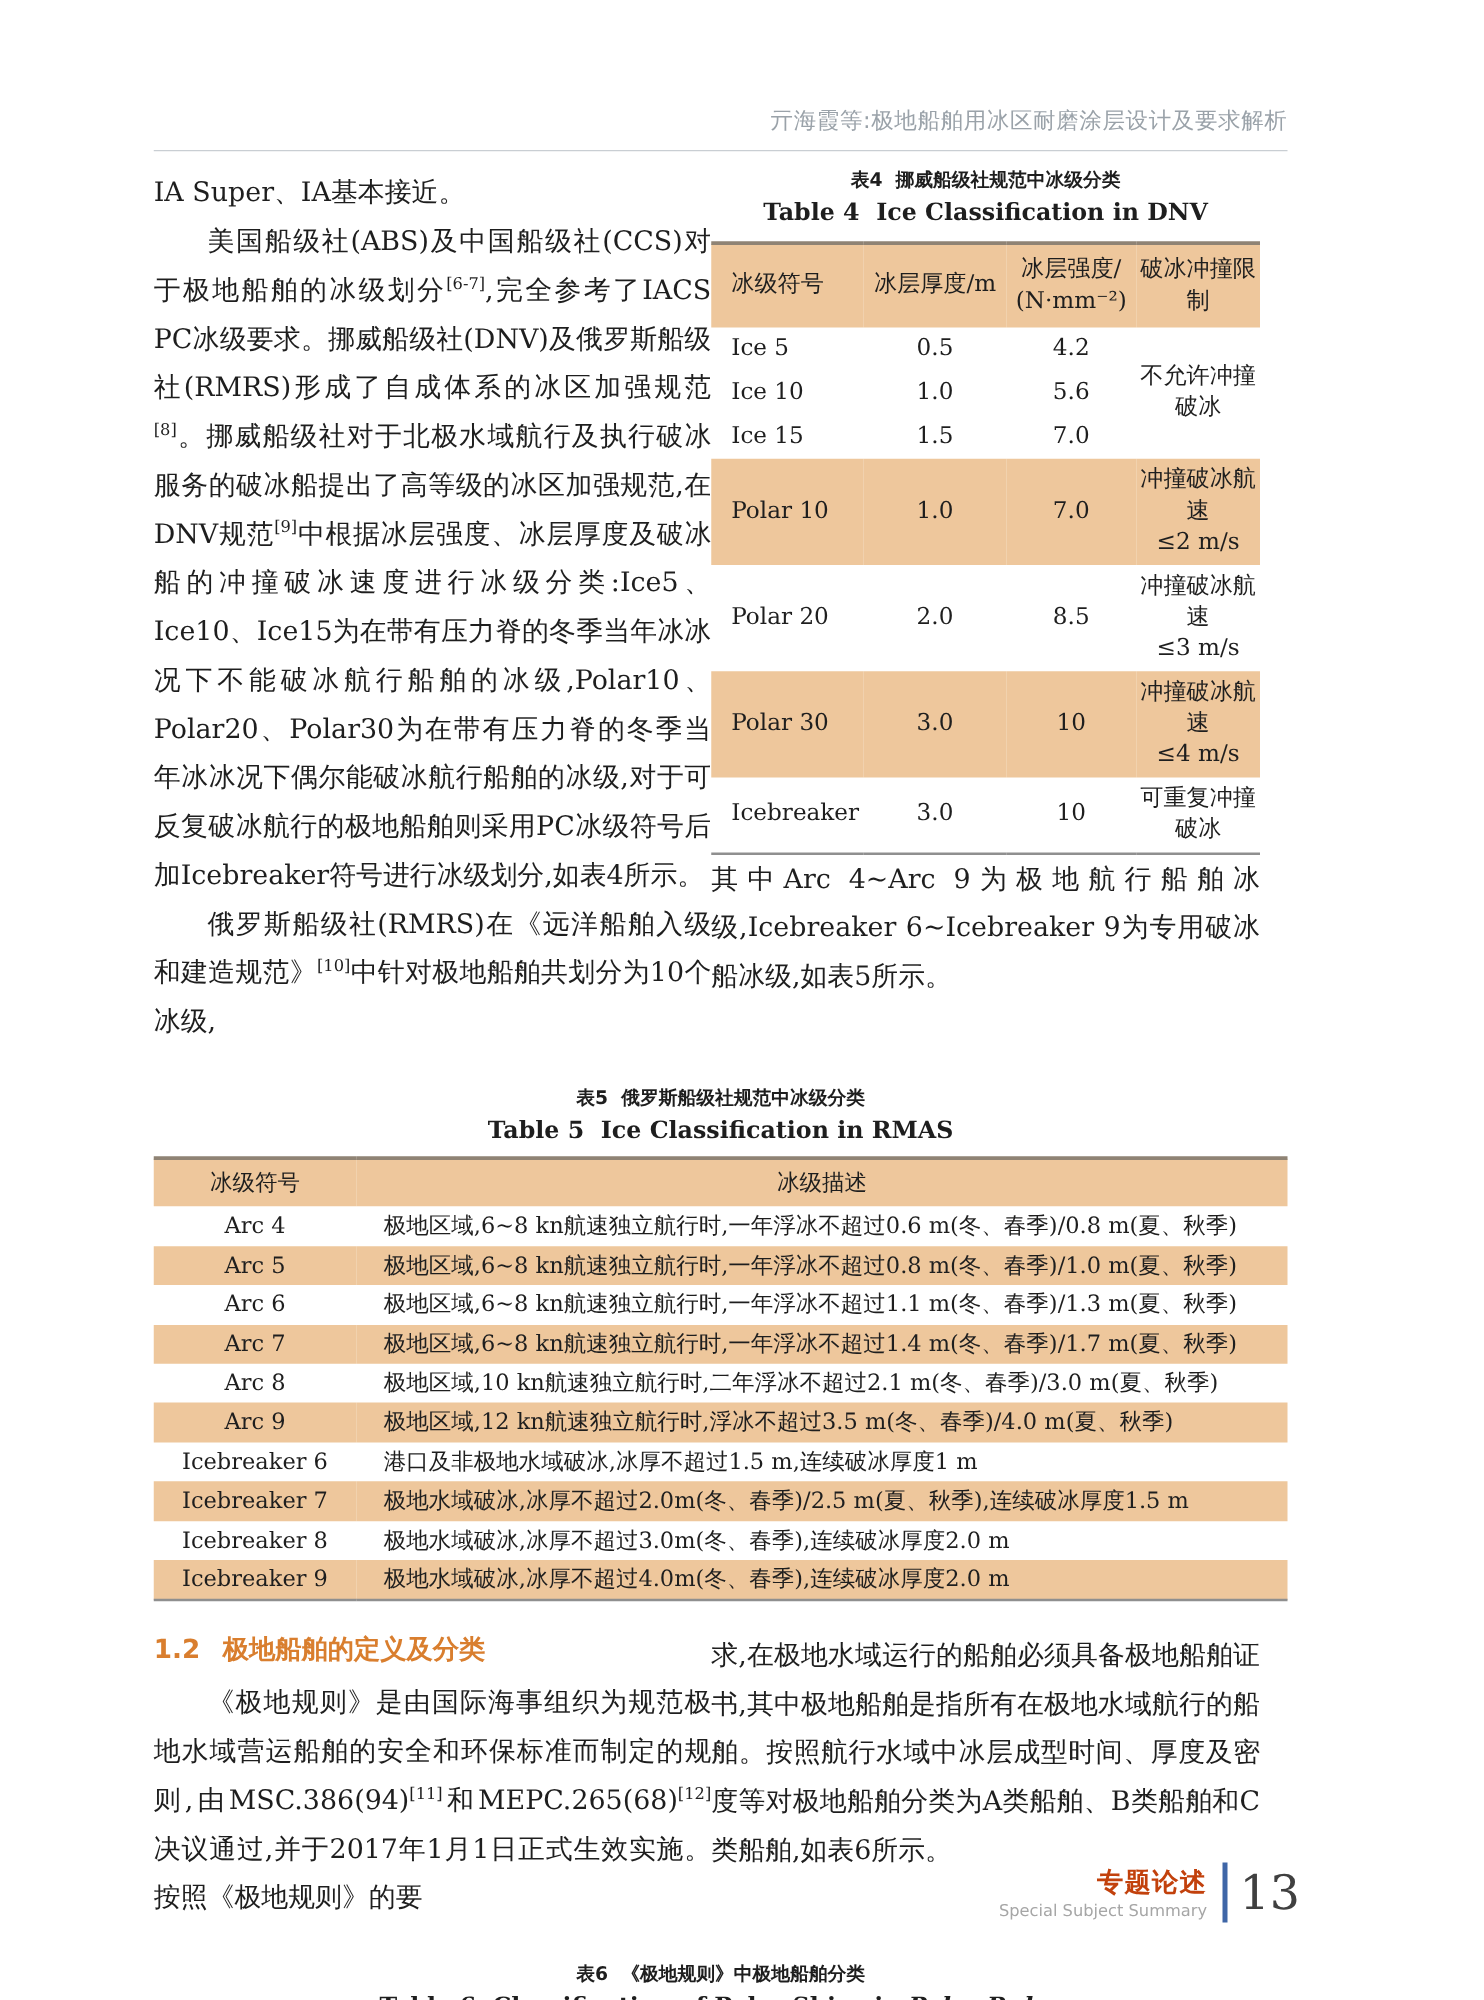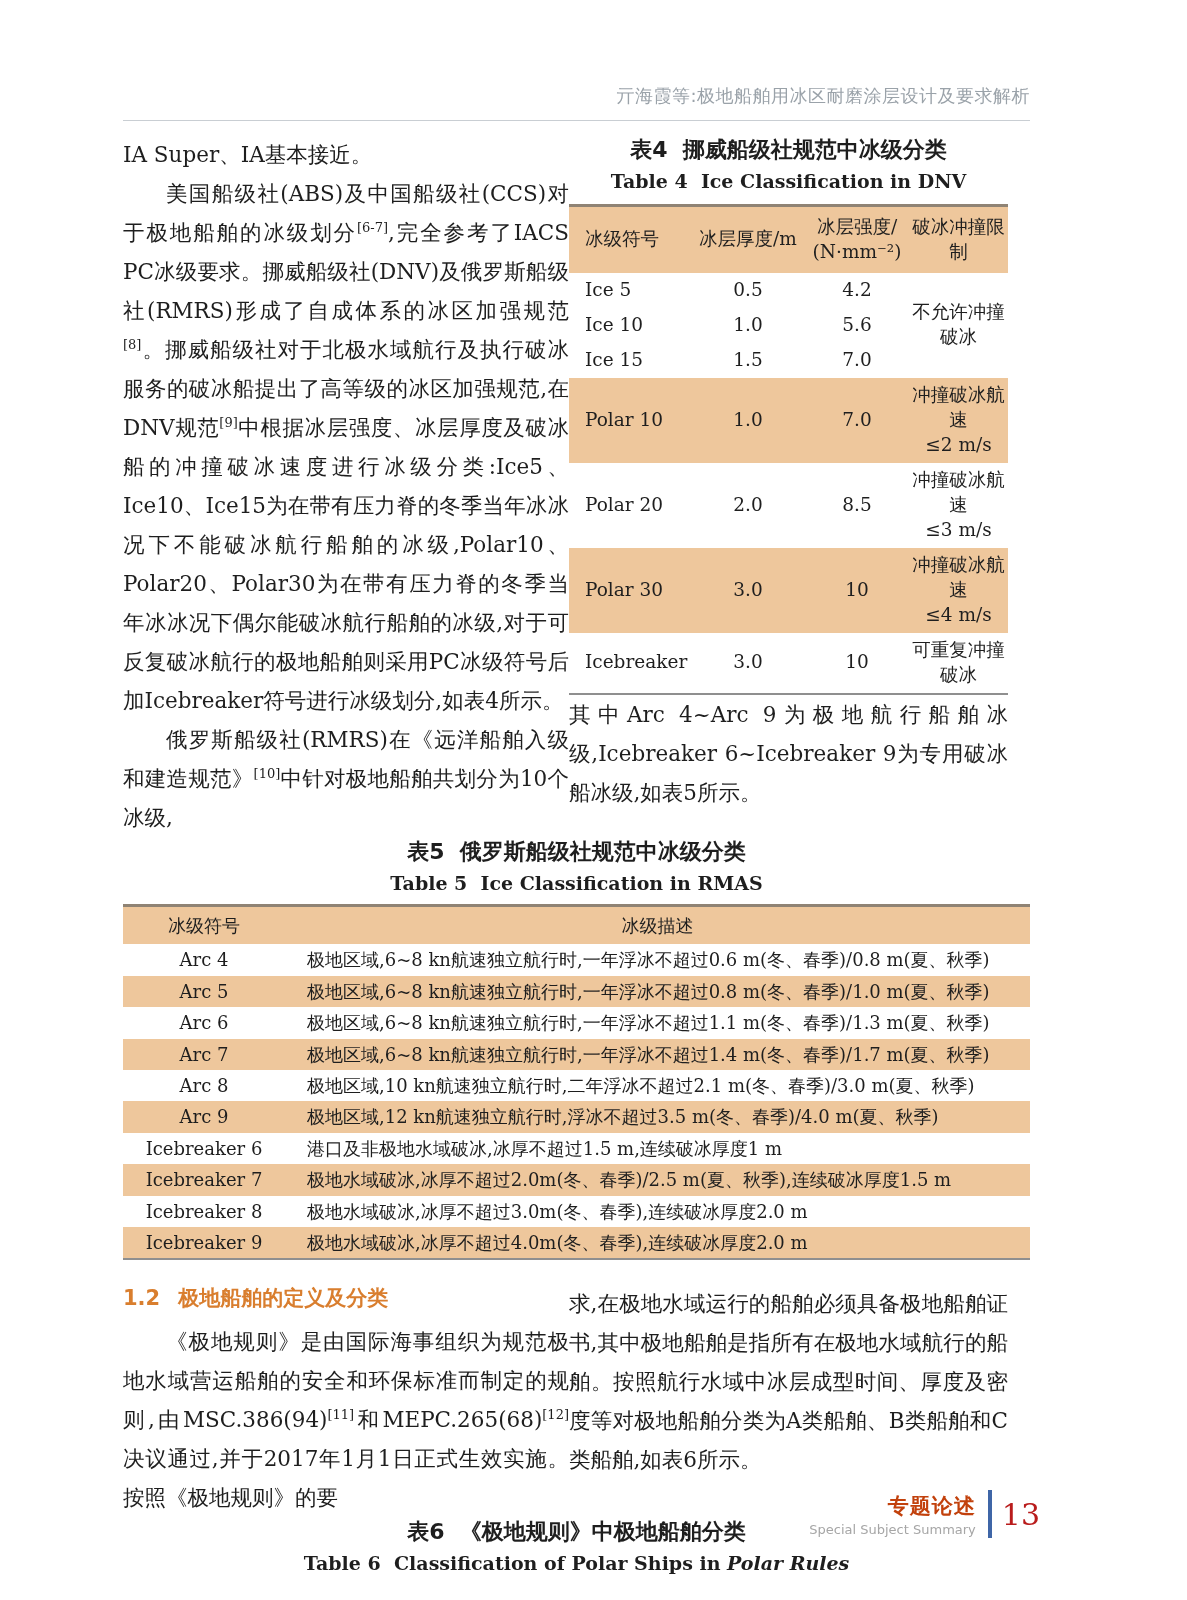--- a/index.html
+++ b/index.html
@@ -16,21 +16,21 @@
   .two-col{display:flex;}
   .colL{width:446px;flex:0 0 446px;}
   .colR{width:439px;flex:0 0 439px;}
 
   p.body{margin:0;font-size:21.5px;line-height:39px;text-align:justify;}
   p.indent{text-indent:2em;}
   .sup-ref{font-size:13px;vertical-align:super;line-height:0;}
 
   
   .tbl-title-cn{font-family:"DejaVu Sans","Liberation Sans",sans-serif;font-weight:bold;
-                font-size:22px;text-align:center;white-space:pre-wrap;margin:0;}
+                font-size:15px;text-align:center;white-space:pre-wrap;margin:0;}
   .tbl-title-en{font-family:"DejaVu Serif","Liberation Serif",serif;font-weight:bold;
                 font-size:19px;text-align:center;white-space:pre-wrap;margin:5px 0 0 0;}
 
   table{border-collapse:collapse;width:100%;border-top:3px solid #8f8374;border-bottom:2px solid #8f8f8f;}
   th{background:#eec79c;font-weight:normal;}
   th,td{text-align:center;vertical-align:middle;}
   .stripe{background:#eec79c;}
 
   
   .t4{font-size:18.5px;line-height:1.35;margin-top:12px;}
@@ -47,32 +47,32 @@
   .t5 td{padding:4px 2px;}
   .t5 .c0{width:158px;}
   .t5 td.desc{text-align:left;padding-left:22px;}
 
   
   .sec-head{font-family:"DejaVu Sans","Liberation Sans",sans-serif;font-weight:bold;
             font-size:21px;color:#d97e2e;margin:0 0 10px 0;}
   .sec-head .sec-num{margin-right:18px;}
 
   .mt14{margin-top:14px;}
-  .mt16{margin-top:0;}
+  .mt16{margin-top:32px;}
   .mt24{margin-top:24px;}
   .p3-gap{margin-top:28px;}
 
   
   .footer{position:absolute;right:147px;bottom:62px;display:flex;align-items:center;}
   .footer-labels{text-align:right;}
   .footer-cn{font-family:"DejaVu Sans","Liberation Sans",sans-serif;font-weight:bold;
              font-size:21px;color:#c2410c;letter-spacing:1px;}
   .footer-en{font-family:"DejaVu Sans","Liberation Sans",sans-serif;font-size:13px;color:#a6a6a6;margin-top:2px;}
   .footer-bar{width:4px;height:48px;background:#3f66a7;margin:0 10px 0 12px;}
-  .footer-page{font-size:30px;color:#b91c1c;}
+  .footer-page{font-size:38px;color:#404040;}
 </style>
 </head>
 <body>
 
 <div class="page">
   <div class="content">
 
     <div class="page-header">亓海霞等:极地船舶用冰区耐磨涂层设计及要求解析</div>
 
     <div class="two-col mt14">

